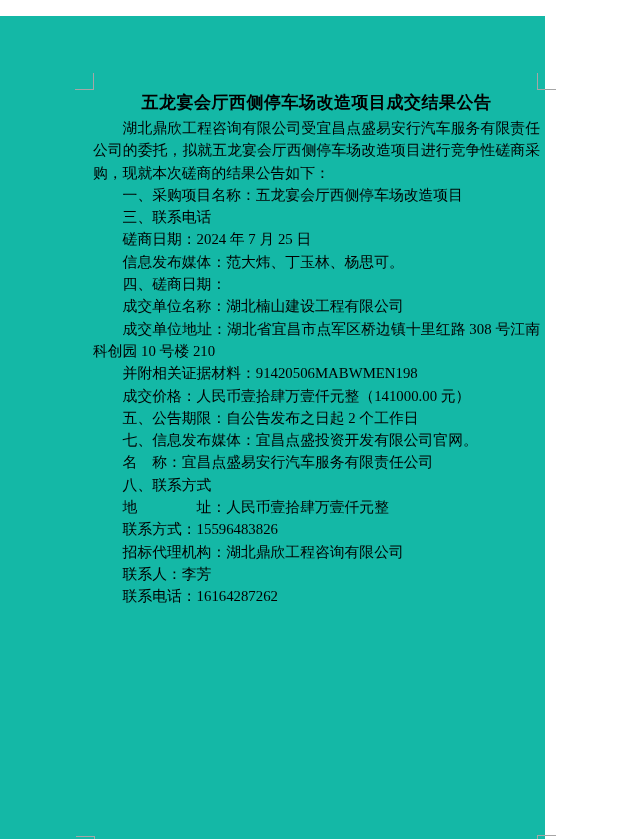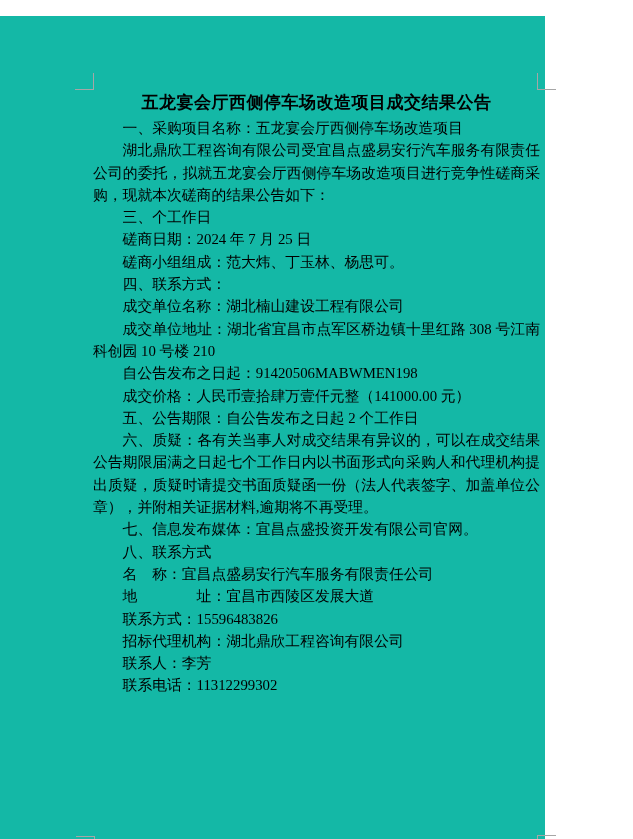--- a/index.html
+++ b/index.html
@@ -63,35 +63,34 @@
 
 <div class="page">
   <div class="crop-mark tl" style="border-color: rgb(166, 166, 166);"></div>
   <div class="crop-mark tr" style="border-color: rgb(166, 166, 166);"></div>
   <div class="crop-mark bl" style="border-color: rgb(166, 166, 166);"></div>
   <div class="crop-mark br" style="border-color: rgb(166, 166, 166);"></div>
 
   <div class="content">
     <h1 class="doc-title">五龙宴会厅西侧停车场改造项目成交结果公告</h1>
     <div class="paragraphs" id="paragraphs">
+        <p>湖北鼎欣工程咨询有限公司受宜昌点盛易安行汽车服务有限责任公司的委托，拟就五龙宴会厅西侧停车场改造项目进行竞争性磋商采购，现就本次磋商的结果公告如下：</p>
         <p>一、采购项目名称：五龙宴会厅西侧停车场改造项目</p>
-        <p>湖北鼎欣工程咨询有限公司受宜昌点盛易安行汽车服务有限责任公司的委托，拟就五龙宴会厅西侧停车场改造项目进行竞争性磋商采购，现就本次磋商的结果公告如下：</p>
-        <p>三、个工作日</p>
+        <p>三、联系电话</p>
         <p>磋商日期：2024 年 7 月 25 日</p>
-        <p>磋商小组组成：范大炜、丁玉林、杨思可。</p>
-        <p>四、联系方式：</p>
+        <p>信息发布媒体：范大炜、丁玉林、杨思可。</p>
+        <p>四、磋商日期：</p>
         <p>成交单位名称：湖北楠山建设工程有限公司</p>
         <p>成交单位地址：湖北省宜昌市点军区桥边镇十里红路 308 号江南科创园 10 号楼 210</p>
-        <p>自公告发布之日起：91420506MABWMEN198</p>
+        <p>并附相关证据材料：91420506MABWMEN198</p>
         <p>成交价格：人民币壹拾肆万壹仟元整（141000.00 元）</p>
         <p>五、公告期限：自公告发布之日起 2 个工作日</p>
-        <p>六、质疑：各有关当事人对成交结果有异议的，可以在成交结果公告期限届满之日起七个工作日内以书面形式向采购人和代理机构提出质疑，质疑时请提交书面质疑函一份（法人代表签字、加盖单位公章），并附相关证据材料,逾期将不再受理。</p>
         <p>七、信息发布媒体：宜昌点盛投资开发有限公司官网。</p>
+        <p>名　称：宜昌点盛易安行汽车服务有限责任公司</p>
         <p>八、联系方式</p>
-        <p>名　称：宜昌点盛易安行汽车服务有限责任公司</p>
-        <p>地　　　　址：宜昌市西陵区发展大道</p>
+        <p>地　　　　址：人民币壹拾肆万壹仟元整</p>
         <p>联系方式：15596483826</p>
         <p>招标代理机构：湖北鼎欣工程咨询有限公司</p>
         <p>联系人：李芳</p>
-        <p>联系电话：11312299302</p>
+        <p>联系电话：16164287262</p>
       </div>
   </div>
 </div>
 
 </body></html>

